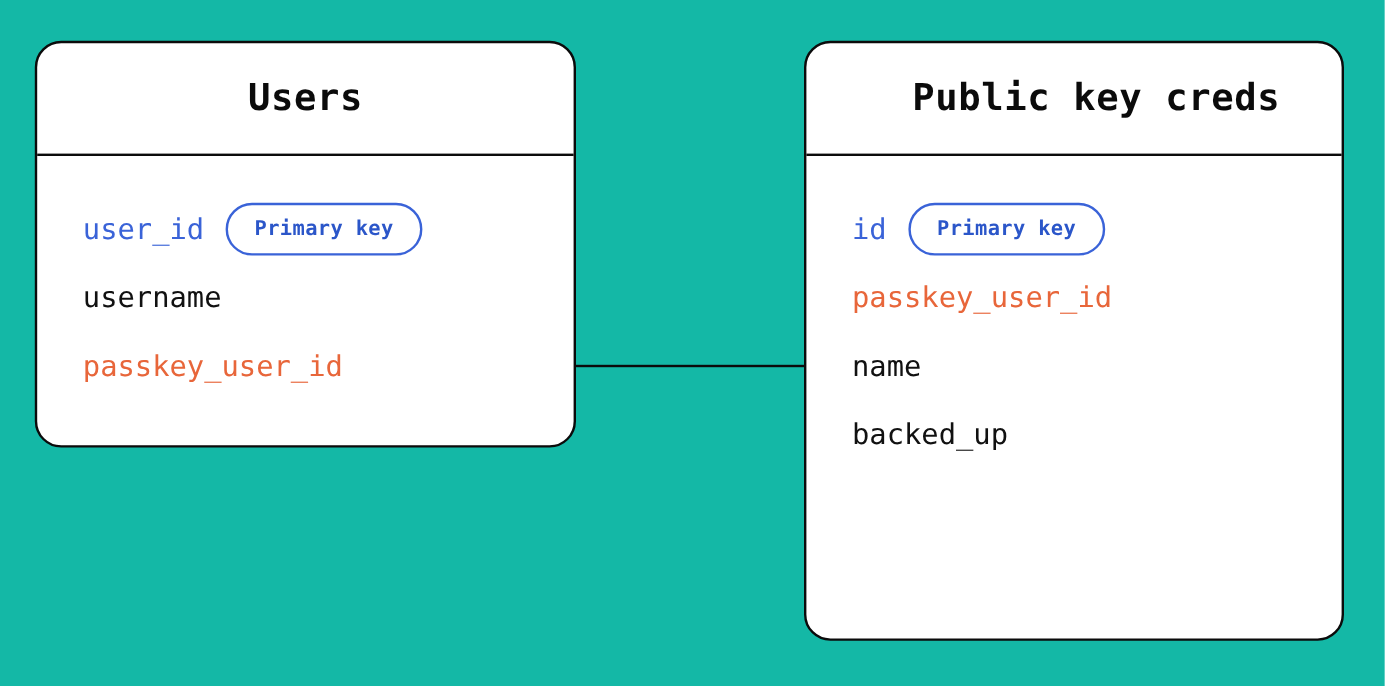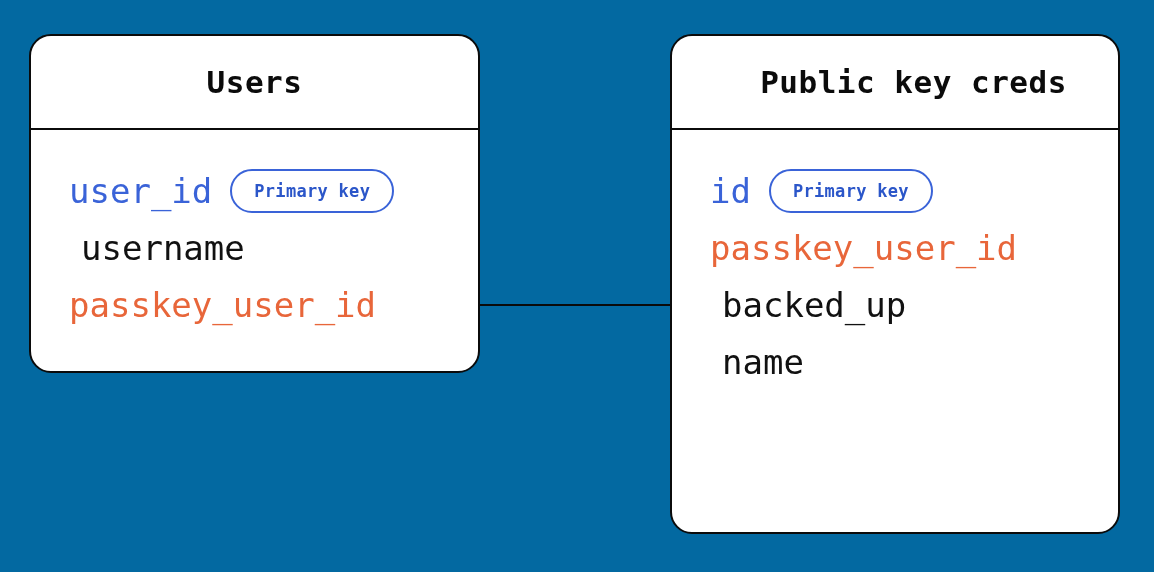--- a/index.html
+++ b/index.html
@@ -50,27 +50,27 @@
     padding: 32px 0 0 38px;
   }
   .field-row {
     height: 57px;
     display: flex;
     align-items: center;
     white-space: nowrap;
   }
   .field-name {
     font-family: "DejaVu Sans Mono", "Liberation Mono", monospace;
-    font-size: 34px;
+    font-size: 24px;
     line-height: 1;
     color: #111111;
   }
   .field-name.pk   { color: #3a63d8; }
   .field-name.fk   { color: #e8663a; }
-  .field-name.plain{ color: #111111; margin-left: 12px; }
+  .field-name.plain{ color: #111111; }
 
   
   .pk-badge {
     margin-left: 18px;
     display: inline-flex;
     align-items: center;
     justify-content: center;
     height: 44px;
     padding: 0 22px;
     box-sizing: border-box;
@@ -86,21 +86,21 @@
 
   
   .connector {
     position: absolute;
     background: #0b0b0b;
   }
 </style>
 </head>
 <body>
 
-<div id="canvas" style="width: 1154px; height: 572px; background: #0369a1;">
+<div id="canvas" style="width: 1154px; height: 572px; background: #14b8a6;">
     <div class="entity" style="left: 29px; top: 34px; width: 451px; height: 339px; border-color: rgb(11, 11, 11);">
       <div class="entity-header" style="border-bottom-color: rgb(11, 11, 11);">
         <div class="entity-title">Users</div>
       </div>
       <div class="entity-fields">
         <div class="field-row">
           <span class="field-name pk" style="color: rgb(58, 99, 216);">user_id</span>
           <span class="pk-badge" style="border-color: rgb(58, 99, 216); color: rgb(43, 86, 201);">Primary key</span>
         </div>
         <div class="field-row">
@@ -117,21 +117,21 @@
       </div>
       <div class="entity-fields">
         <div class="field-row">
           <span class="field-name pk" style="color: rgb(58, 99, 216); text-align: right;">id</span>
           <span class="pk-badge" style="border-color: rgb(58, 99, 216); color: rgb(43, 86, 201);">Primary key</span>
         </div>
         <div class="field-row">
           <span class="field-name fk" style="color: rgb(232, 102, 58);">passkey_user_id</span>
         </div>
         <div class="field-row">
-          <span class="field-name plain">backed_up</span>
+          <span class="field-name plain">name</span>
         </div>
         <div class="field-row">
-          <span class="field-name plain">name</span>
+          <span class="field-name plain">backed_up</span>
         </div>
       </div>
     </div>
     <div class="connector" style="left: 480px; top: 304px; width: 190px; height: 2px; background: rgb(11, 11, 11);"></div>
   </div>
 
 </body></html>

